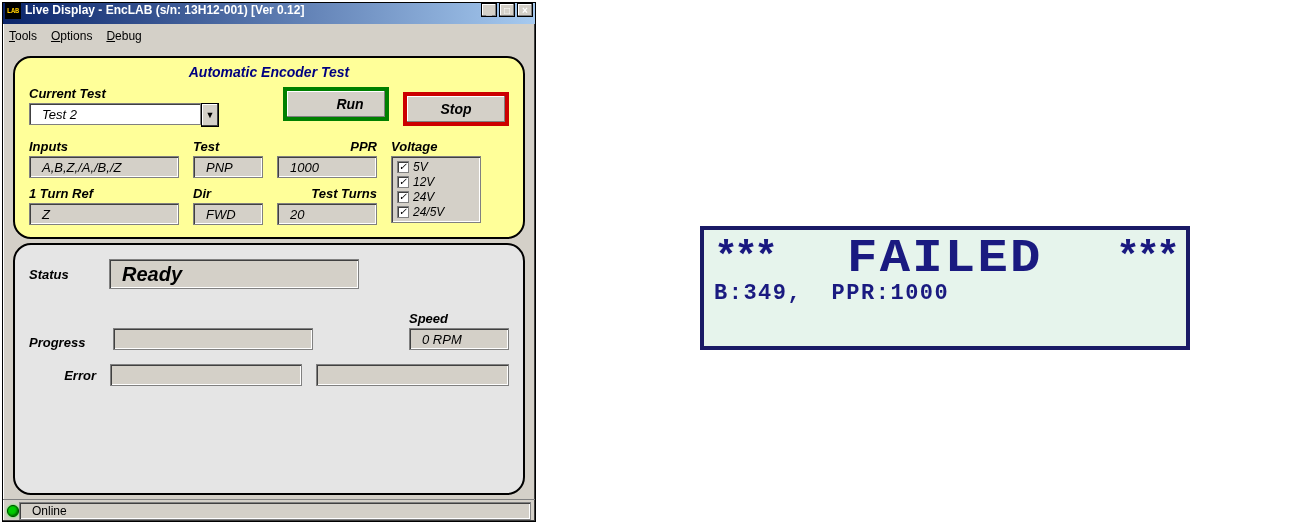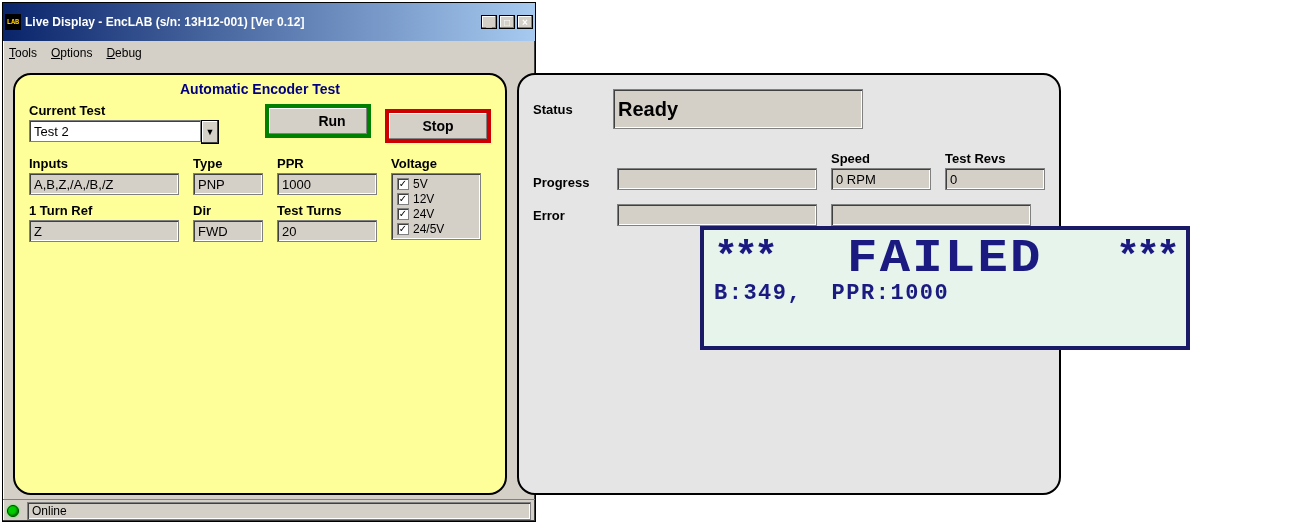--- a/index.html
+++ b/index.html
@@ -21,27 +21,26 @@
     top: 2px;
     width: 534px;
     height: 520px;
     background: #d4d0c8;
     border: 1px solid #000;
     box-shadow: inset -1px -1px 0 #404040, inset 1px 1px 0 #fff;
     display: flex;
     flex-direction: column;
   }
   .titlebar {
-    height: 38px;
+    height: 21px;
     background: linear-gradient(to right, #0a246a, #a6caf0);
     color: #fff;
     font-weight: bold;
     font-size: 12px;
     display: flex;
-    align-items: center;
     padding: 0 2px;
   }
   .titlebar .app-icon {
     width: 16px; height: 16px;
     background: #000;
     display: flex; align-items:center; justify-content:center;
     margin-right: 4px;
     font-size: 7px; font-weight:bold; color:#ffcc00;
     font-family: monospace;
   }
@@ -63,22 +62,23 @@
     gap:14px;
     padding:12px 6px;
     font-size:12px;
   }
   .menubar span { cursor:default; }
   .menubar span u { text-decoration: underline; }
   .client {
     flex:1;
     padding:8px 10px 4px 10px;
     display:flex;
-    flex-direction:row;
-    gap:10px;
+    flex-direction:column;
+    gap:4px;
+    font-style:italic;
   }
   
   .group {
     border:2px solid #000;
     border-radius:18px;
     padding:8px 14px 12px 14px;
     position:relative;
   }
   .group-yellow { background:#ffff99; }
   .group-blue   { background:#e5e5e5; flex:1; }
@@ -92,21 +92,21 @@
   .lbl { font-weight:bold; font-size:13px; }
   
   .row { display:flex; align-items:flex-end; gap:14px; }
   .col { display:flex; flex-direction:column; gap:2px; }
   
   .sunken {
     background:#d4d0c8;
     border:1px solid #808080;
     box-shadow: inset 1px 1px 0 #404040, inset -1px -1px 0 #fff;
     height:22px;
-    padding:2px 4px;
+    padding:2px 12px;
     font-size:13px;
     display:flex; align-items:center;
     overflow:hidden; white-space:nowrap;
   }
   .sunken.white { background:#fff; }
   
   .combo {
     display:flex;
     width:190px;
     height:24px;
@@ -144,26 +144,26 @@
     width:12px; height:12px; background:#fff;
     border:1px solid #808080;
     box-shadow: inset 1px 1px 0 #404040, inset -1px -1px 0 #fff;
     display:flex; align-items:center; justify-content:center;
     font-size:10px; line-height:1;
   }
   
   .status-row { display:flex; align-items:center; gap:10px; margin-top:6px; }
   .status-big {
     font-size:20px; font-weight:bold;
-    width:250px; height:40px;
+    width:250px; height:30px;
   }
   
   .statusbar {
     height:22px;
-    display:flex; align-items:center; gap:8px;
+    display:flex; align-items:center; gap:0;
     padding:0 4px;
     border-top:1px solid #808080;
   }
   .led {
     width:12px; height:12px; border-radius:50%;
     background:#00cc00; border:1px solid #004400;
     box-shadow: inset -1px -1px 2px #006600, 0 0 2px #00ff00;
   }
   .statusbar .sunken { flex:1; height:18px; font-size:12px; background:#d4d0c8; }
 
@@ -232,26 +232,26 @@
       </div>
 
       <div class="row" style="margin-top:12px; align-items:flex-start;">
         <div class="col" style="width:150px;">
           <div class="lbl">Inputs</div>
           <div class="sunken">A,B,Z,/A,/B,/Z</div>
           <div class="lbl" style="margin-top:6px;">1 Turn Ref</div>
           <div class="sunken">Z</div>
         </div>
         <div class="col" style="width:70px;">
-          <div class="lbl">Type</div>
+          <div class="lbl">Test</div>
           <div class="sunken">PNP</div>
           <div class="lbl" style="margin-top:6px;">Dir</div>
           <div class="sunken">FWD</div>
         </div>
-        <div class="col" style="width:100px;">
+        <div class="col" style="width:100px;text-align:right;">
           <div class="lbl">PPR</div>
           <div class="sunken">1000</div>
           <div class="lbl" style="margin-top:6px;">Test Turns</div>
           <div class="sunken">20</div>
         </div>
         <div class="col" style="width:100px;">
           <div class="lbl">Voltage</div>
           <div class="volt-box">
             <div class="volt-item">
                 <div class="chk">✓</div>
@@ -284,27 +284,23 @@
         <div class="col" style="width:70px;">
             <div class="lbl">Progress</div>
           </div>
         <div class="col" style="flex:1;">
             <div class="sunken" style="width:200px;"></div>
           </div>
         <div class="col" style="width:100px;">
             <div class="lbl">Speed</div>
             <div class="sunken">0 RPM</div>
           </div>
-        <div class="col" style="width:100px;">
-            <div class="lbl">Test Revs</div>
-            <div class="sunken">0</div>
-          </div>
-      </div>
-
-      <div class="row" style="margin-top:14px; align-items:center;">
+      </div>
+
+      <div class="row" style="margin-top:14px; align-items:center;text-align:right;">
         <div class="lbl" style="width:70px;">Error</div>
         <div class="sunken" style="width:200px;"></div>
         <div class="sunken" style="width:200px;"></div>
       </div>
     </div>
   </div>
 
   <div class="statusbar">
     <div class="led"></div>
     <div class="sunken">Online</div>

